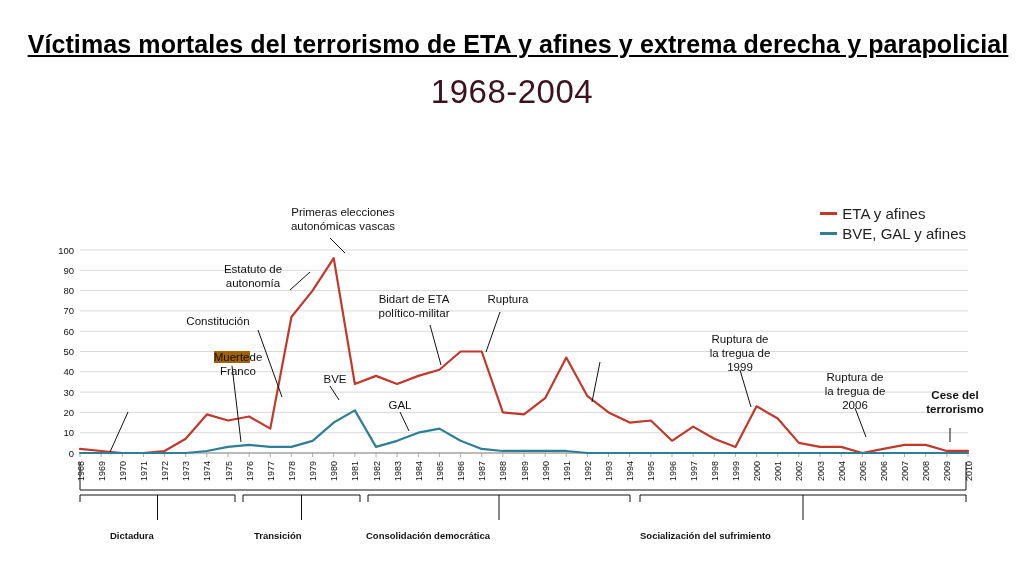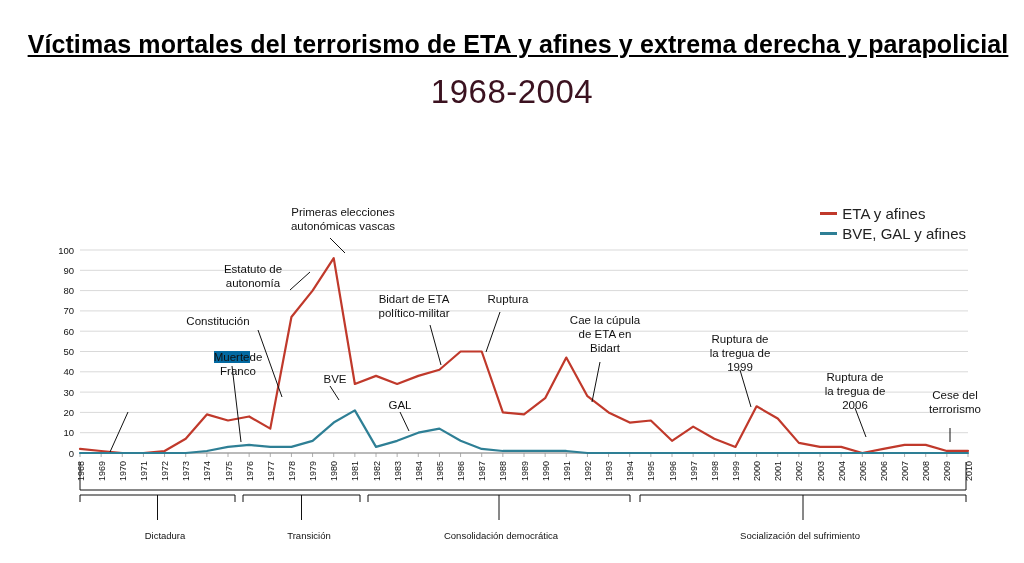--- a/index.html
+++ b/index.html
@@ -20,24 +20,23 @@
   #chart-area{position:absolute;left:0;top:150px;width:1024px;height:413px;}
   svg{display:block;}
   .anno{
     position:absolute;font-size:11.5px;color:#111;line-height:1.22;
     text-align:center;white-space:pre-line;
   }
   .legend{position:absolute;right:58px;top:55px;font-size:15px;}
   .legend-row{display:flex;align-items:center;margin-bottom:3px;}
   .legend-swatch{width:17px;height:2.5px;margin-right:5px;}
   .period-label{
-    position:absolute;font-size:9.5px;font-weight:normal;color:#111;
-    text-align:center;
-  }
-  .hl{background:#0369a1;}
+    position:absolute;font-size:9.5px;font-weight:bold;color:#111;
+  }
+  .hl{background:#a16207;}
 </style>
 </head>
 <body>
 
 <div id="title-block">
   <div id="main-title">Víctimas mortales del terrorismo de ETA y afines y extrema derecha y parapolicial</div>
   <div id="subtitle">1968-2004</div>
 </div>
 
 <div id="chart-area">
@@ -206,29 +205,26 @@
   <div class="anno" style="left:168px;top:164px;width:100px;">Constitución</div>
   <div class="anno" style="left:203px;top:112px;width:100px;">Estatuto de
 autonomía</div>
   <div class="anno" style="left:268px;top:55px;width:150px;">Primeras elecciones
 autonómicas vascas</div>
   <div class="anno" style="left:310px;top:222px;width:50px;text-align:center;">BVE</div>
   <div class="anno" style="left:378px;top:248px;width:44px;">GAL</div>
   <div class="anno" style="left:363px;top:142px;width:102px;">Bidart de ETA
 político-militar</div>
   <div class="anno" style="left:473px;top:142px;width:70px;">Ruptura</div>
-  <div class="anno" style="left:553px;top:163px;width:104px;">Cae la cúpula
-de ETA en
-Bidart</div>
   <div class="anno" style="left:690px;top:182px;width:100px;">Ruptura de
 la tregua de
 1999</div>
   <div class="anno" style="left:805px;top:220px;width:100px;">Ruptura de
 la tregua de
 2006</div>
-  <div class="anno" style="left:912px;top:238px;width:86px;">Cese del
+  <div class="anno" style="left:912px;top:238px;width:86px;font-weight:bold;">Cese del
 terrorismo</div>
 
   <div class="period-label" style="left:110px;top:380px;width:110px;">Dictadura</div>
   <div class="period-label" style="left:254px;top:380px;width:110px;">Transición</div>
   <div class="period-label" style="left:640px;top:380px;width:320px;">Socialización del sufrimiento</div>
   <div class="period-label" style="left:366px;top:380px;width:270px;">Consolidación democrática</div>
 </div>
 
 </body></html>

